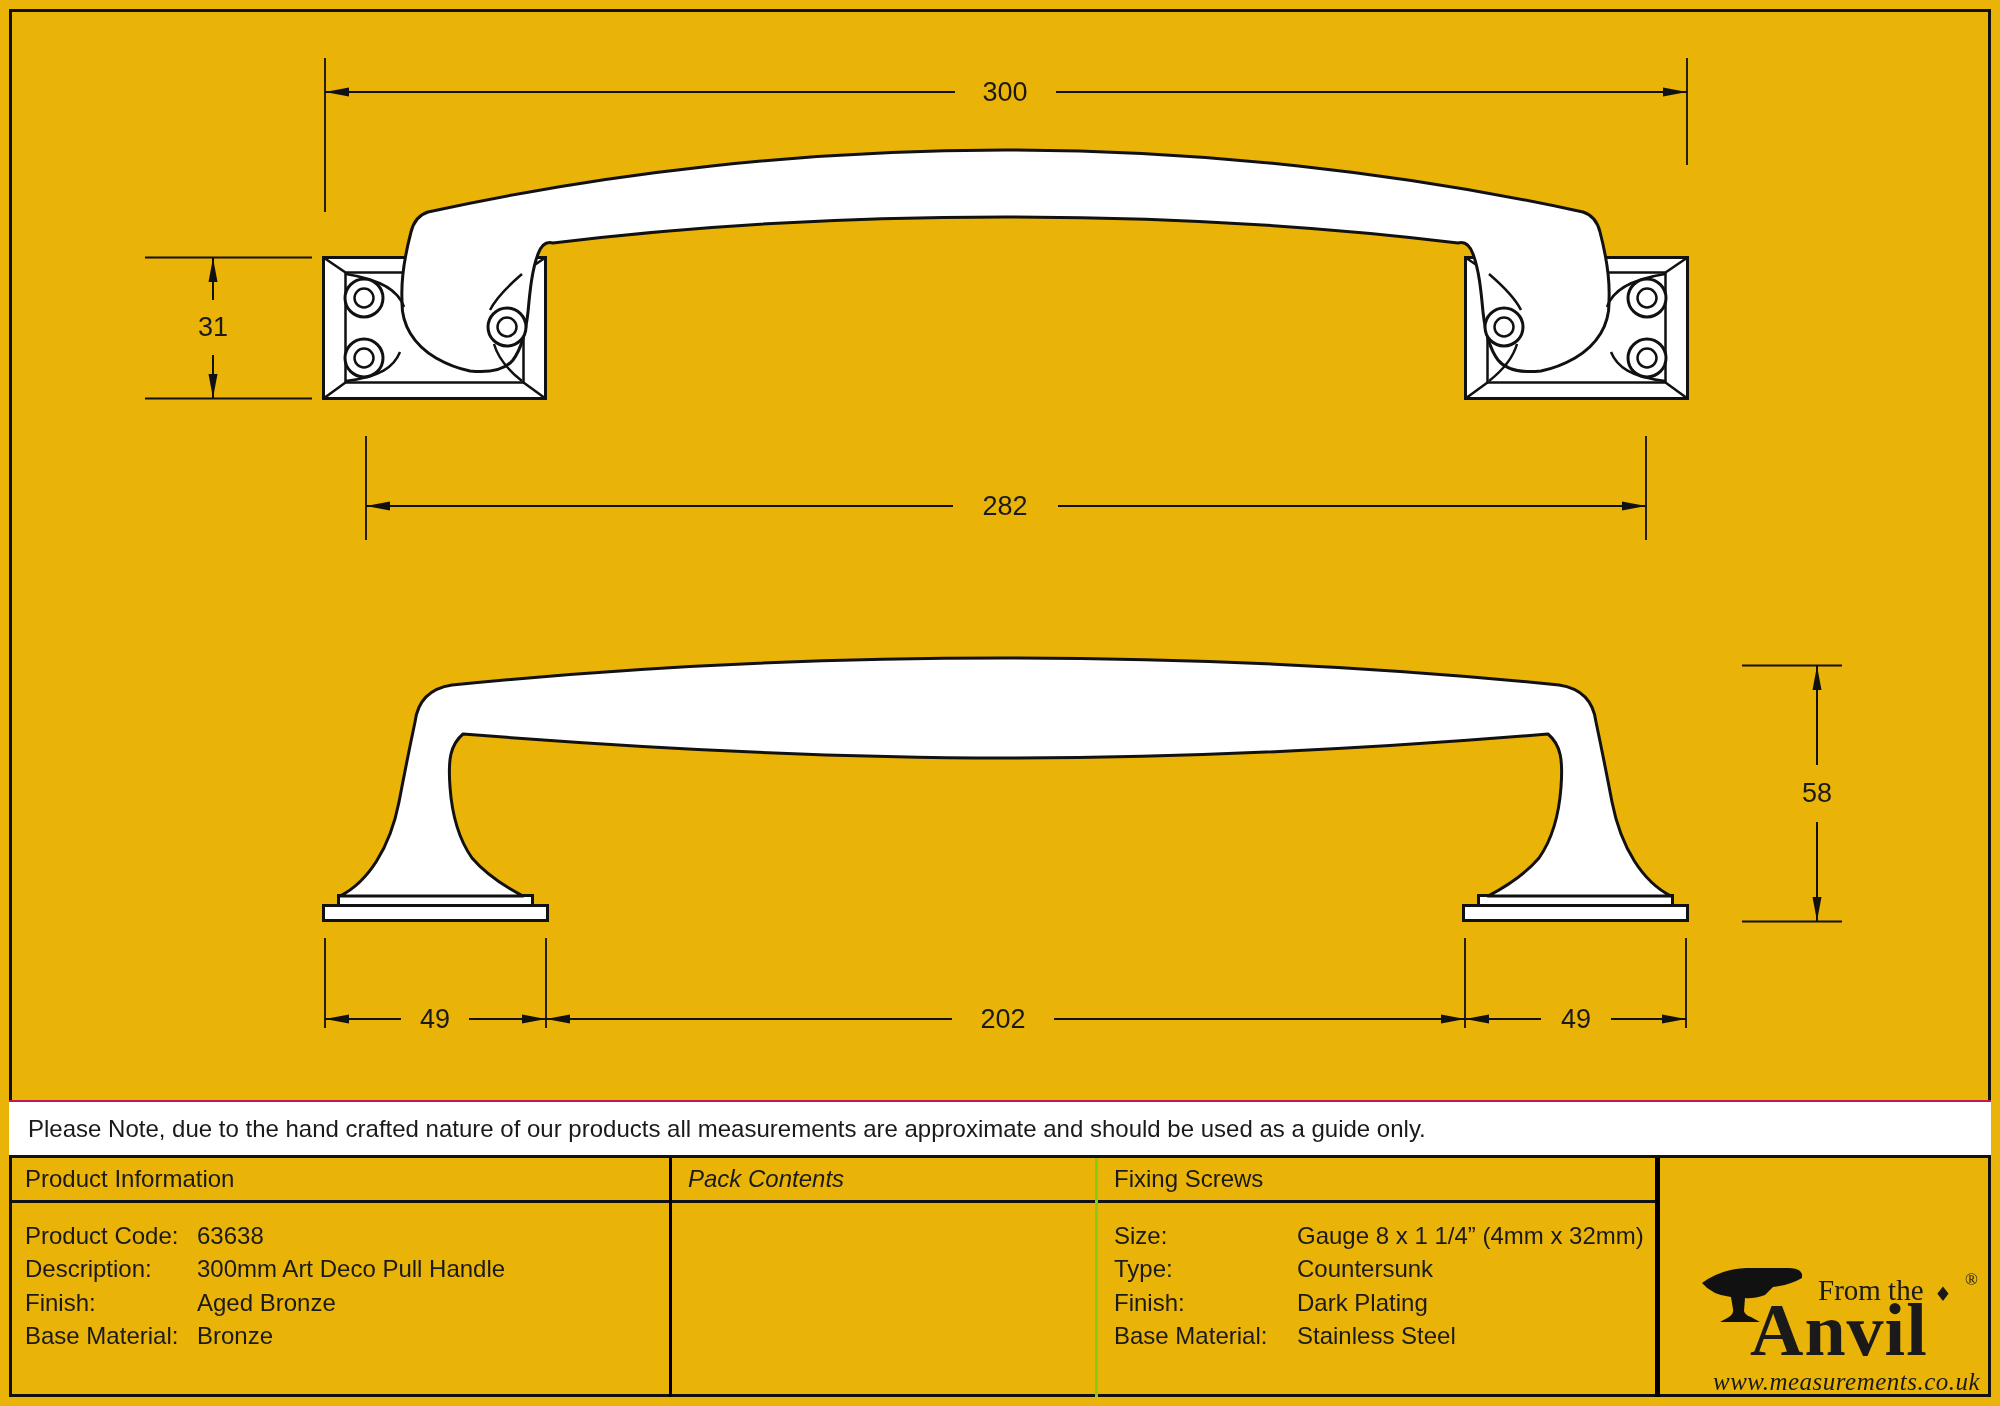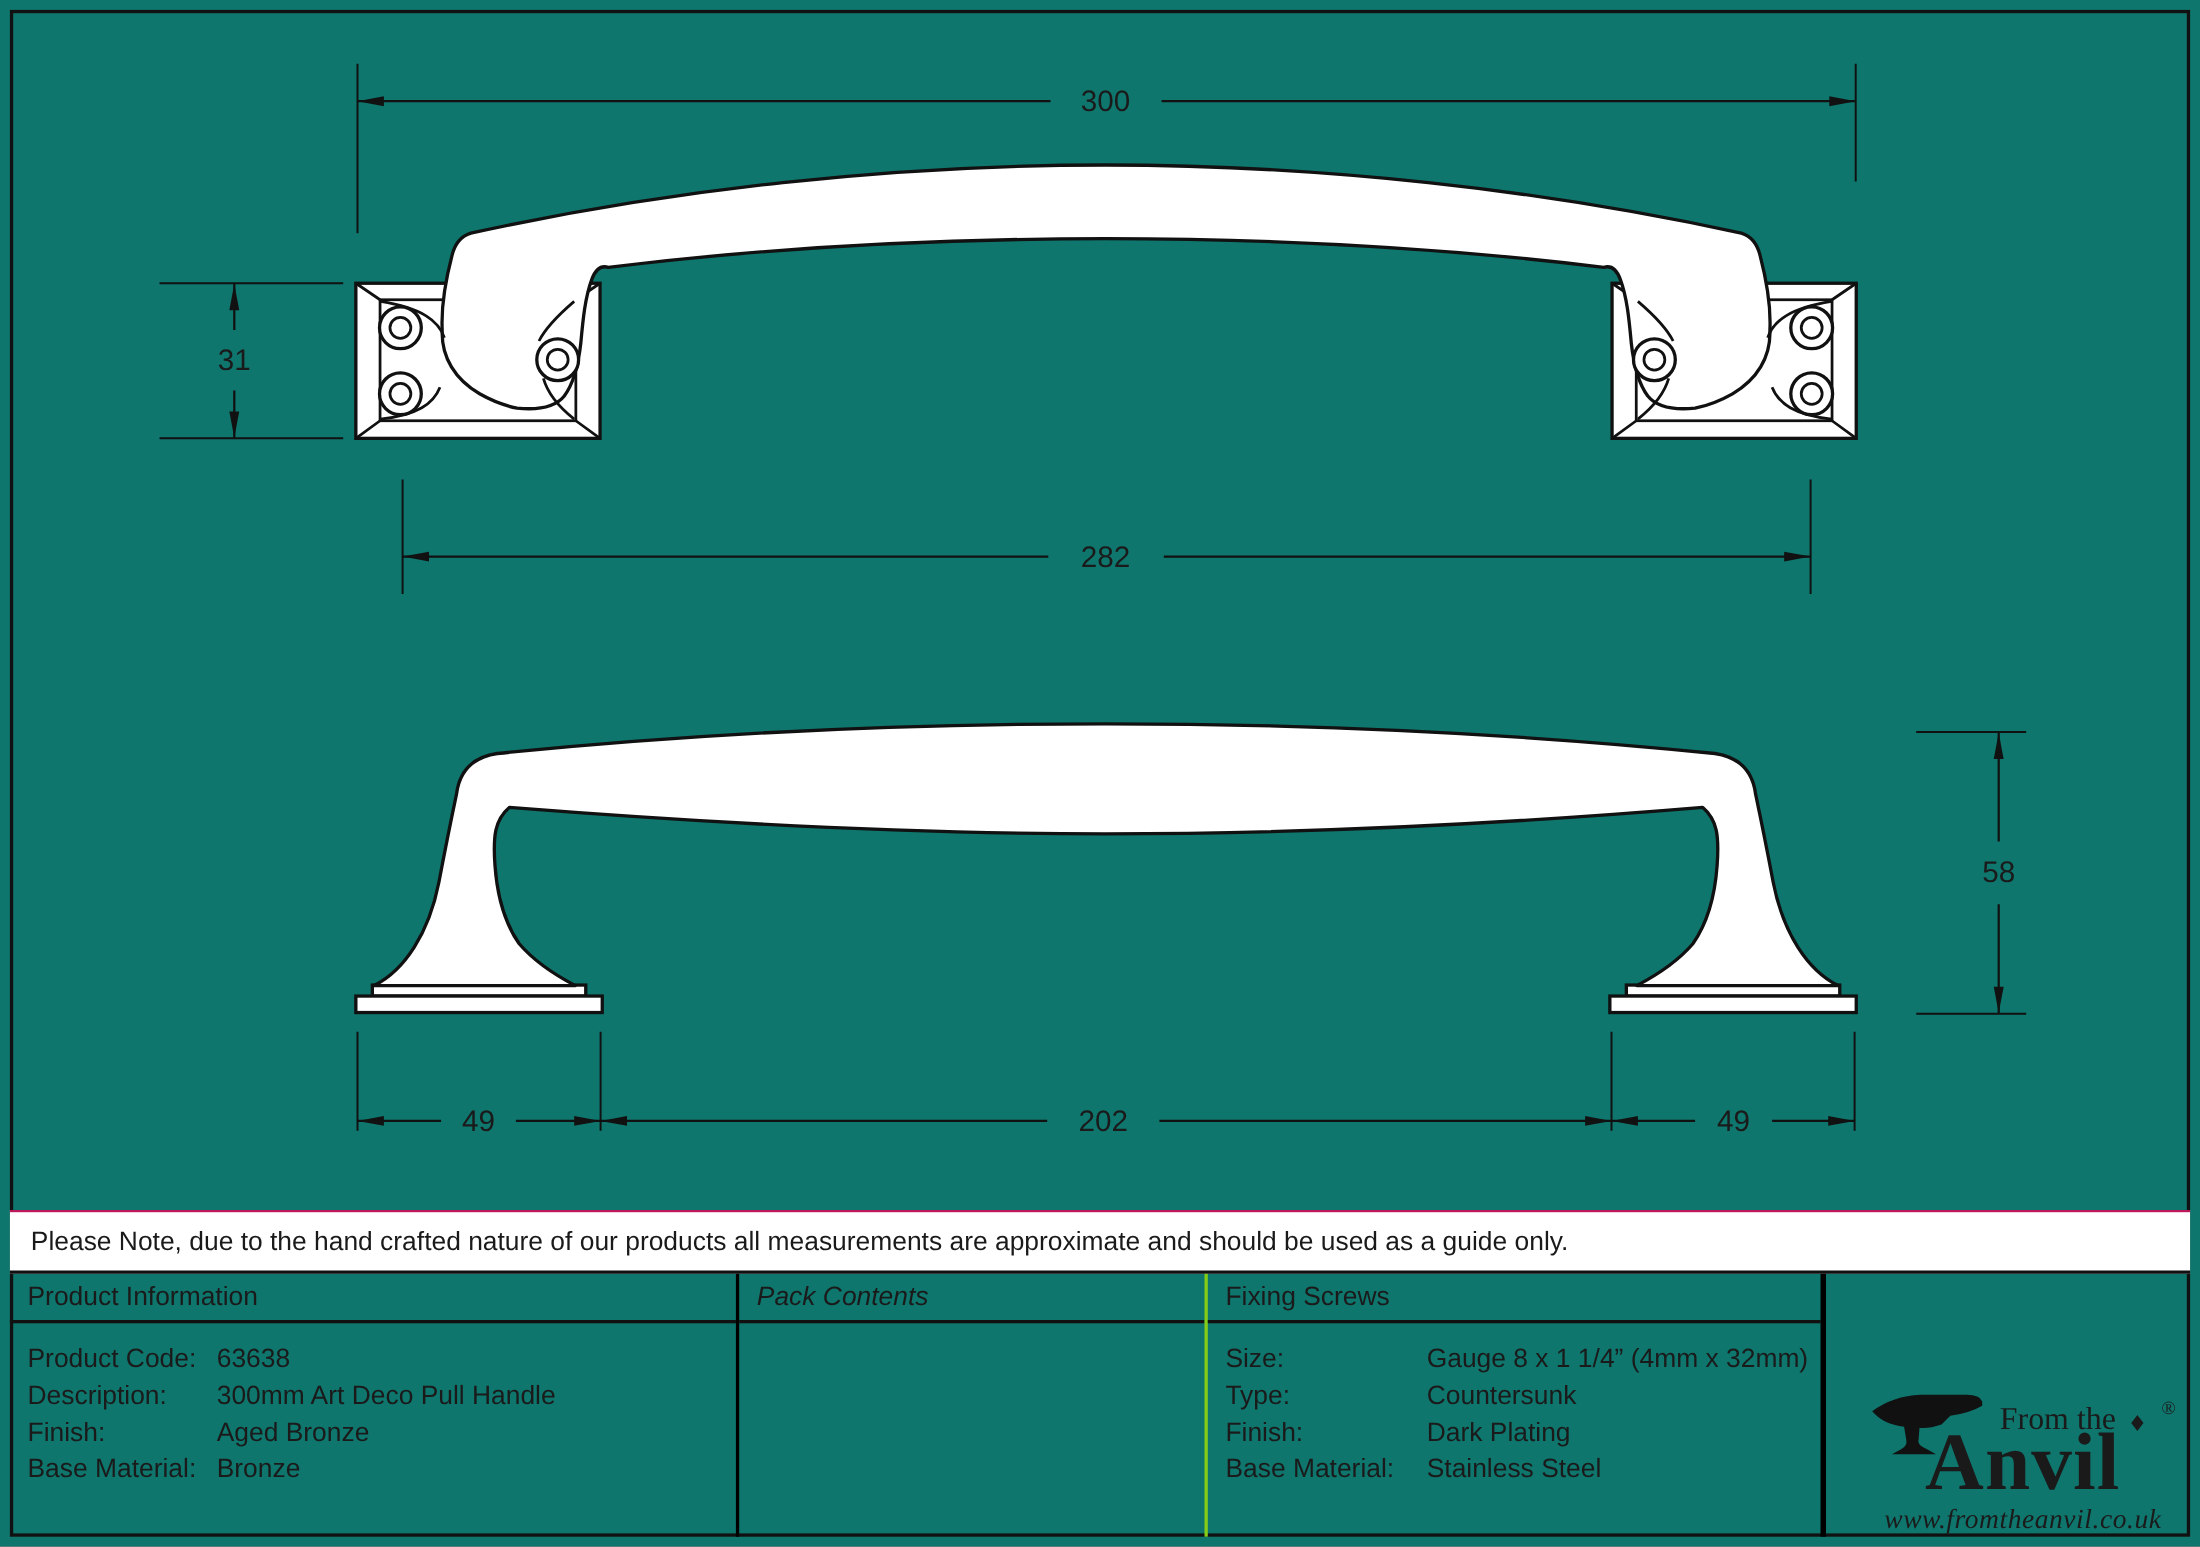--- a/index.html
+++ b/index.html
@@ -1,17 +1,17 @@
 <!DOCTYPE html>
 <html><head>
 <meta charset="utf-8">
 <style>
   html,body{margin:0;padding:0;background:#888;}
   .sheet{
-    position:relative;width:2000px;height:1406px;background:#0f766e;
+    position:relative;width:2000px;height:1406px;background:#eab308;
     font-family:"Liberation Sans","DejaVu Sans",sans-serif;color:#1a1a1a;overflow:hidden;
   }
   .outer-border{position:absolute;left:9px;top:9px;right:9px;bottom:9px;border:3px solid #111;}
   svg text{fill:#1a1a1a;}
   .dimtext{font-size:27px;font-family:"Liberation Sans","DejaVu Sans",sans-serif;}
   .note-bar{
     position:absolute;left:9px;right:9px;top:1100px;height:58px;box-sizing:border-box;
     border-top:2px solid #be185d;border-bottom:3px solid #111;
     display:flex;align-items:center;padding-left:19px;font-size:24px;background:#fff;
   }
@@ -245,18 +245,18 @@
 
     <div class="col col-logo">
       <div class="logo">
         <svg style="position:absolute;left:40px;top:106px;" width="112" height="66" viewBox="0 0 112 66">
           <path fill="#111" d="M2 19 Q21 5 46 4 L88 4 Q100 4 102 10 L102 14 Q90 21 73 23 L65 31 Q53 35 45 34 L44 47 Q45 51 51 53 L60 58 L20 58 L29 53 Q34 50 33 45 L31 33 Q12 31 2 19 Z"></path>
         </svg>
         <span class="logo-fromthe">From the</span>
         <span class="logo-diamond">♦</span>
         <span class="logo-brand">Anvil</span>
         <span class="logo-reg">®</span>
-        <span class="logo-url">www.fromtheanvil.co.uk</span>
+        <span class="logo-url">www.measurements.co.uk</span>
       </div>
     </div>
 
   </div>
 </div>
 
 </body></html>

